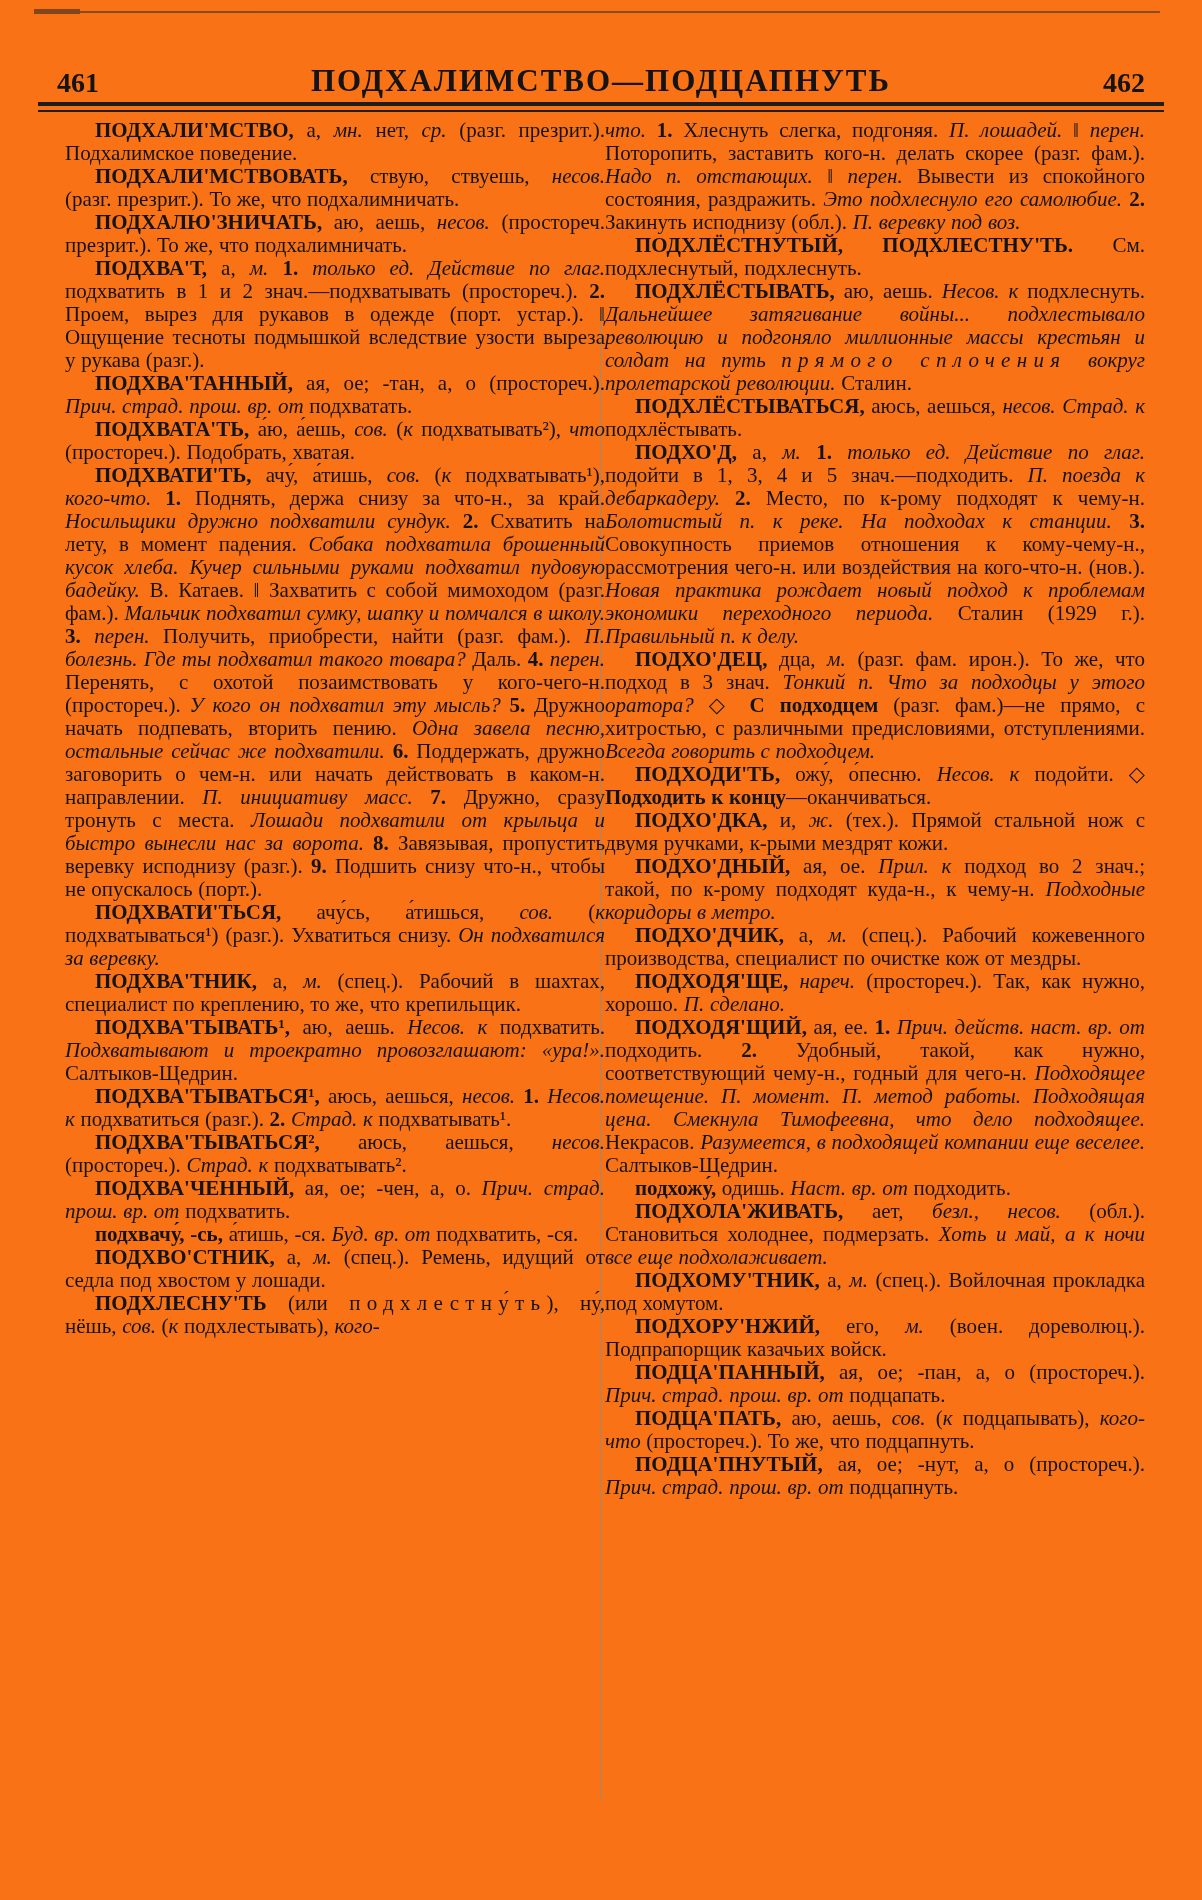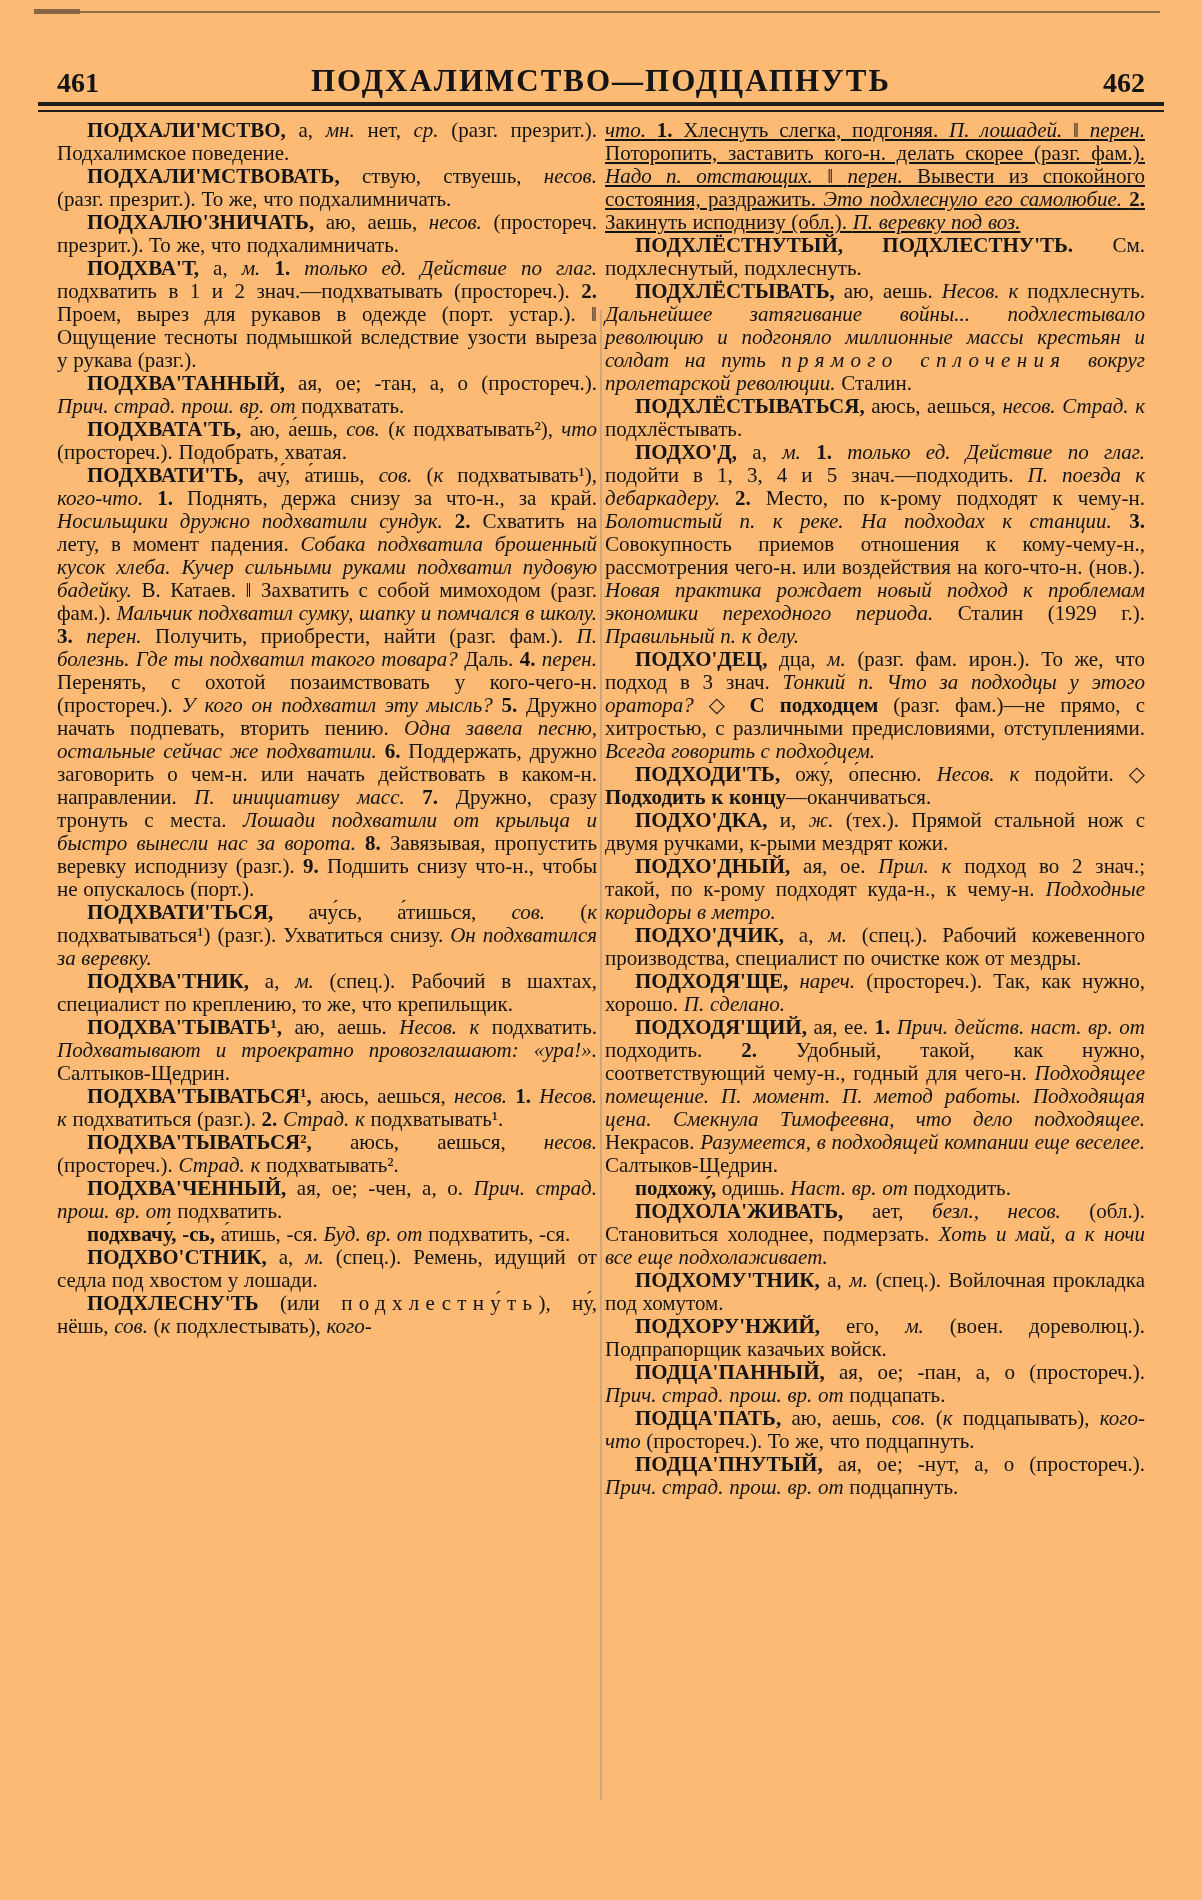--- a/index.html
+++ b/index.html
@@ -4,21 +4,21 @@
 <style>
   html,body{margin:0;padding:0;}
   body{
     width:1202px;height:1900px;
     background:#eceae6;
     font-family:"Liberation Serif","DejaVu Serif",serif;
     color:#141414;
     position:relative;
     overflow:hidden;
   }
-  .page{position:absolute;inset:0;background:#fdba74;}
+  .page{position:absolute;inset:0;background:#f97316;}
   .scan-artifact-top{
     position:absolute;top:11px;left:34px;width:1126px;height:2px;
     background:#2e2e2c;opacity:.55;
   }
   .scan-artifact-top:before{
     content:"";position:absolute;left:0;top:-2px;width:46px;height:5px;background:#222;
   }
   .header{
     position:absolute;top:66px;left:57px;width:1088px;
     display:flex;justify-content:space-between;align-items:flex-end;
@@ -31,34 +31,34 @@
   .double-rule{
     position:absolute;top:102px;left:38px;width:1126px;height:4px;
     border-top:4px solid #1d1d1b;border-bottom:2px solid #1d1d1b;
   }
   .gutter-line{
     position:absolute;left:600px;top:310px;width:2px;height:1490px;
     background:#8d8c86;opacity:.45;
   }
   .cols{
     position:absolute;top:119px;left:57px;width:1088px;
-    display:flex;gap:8px;justify-content:flex-end;
+    display:flex;gap:0;justify-content:flex-end;
   }
   .col{width:540px;}
   p.entry{
     margin:0;
     font-size:21px;
     line-height:23px;
     text-align:justify;
     text-indent:30px;
     hyphens:auto;
     -webkit-hyphens:auto;
     word-spacing:.02em;
   }
-  p.entry.cont{text-indent:0;text-decoration:underline;}
+  p.entry.cont{text-indent:0;}
   .s-n{}
   .s-b{font-weight:bold;}
   .s-i{font-style:italic;}
   .s-g{letter-spacing:.30em;}
   .s-ig{font-style:italic;letter-spacing:.30em;}
 </style>
 </head>
 <body>
 
 <div class="page">

